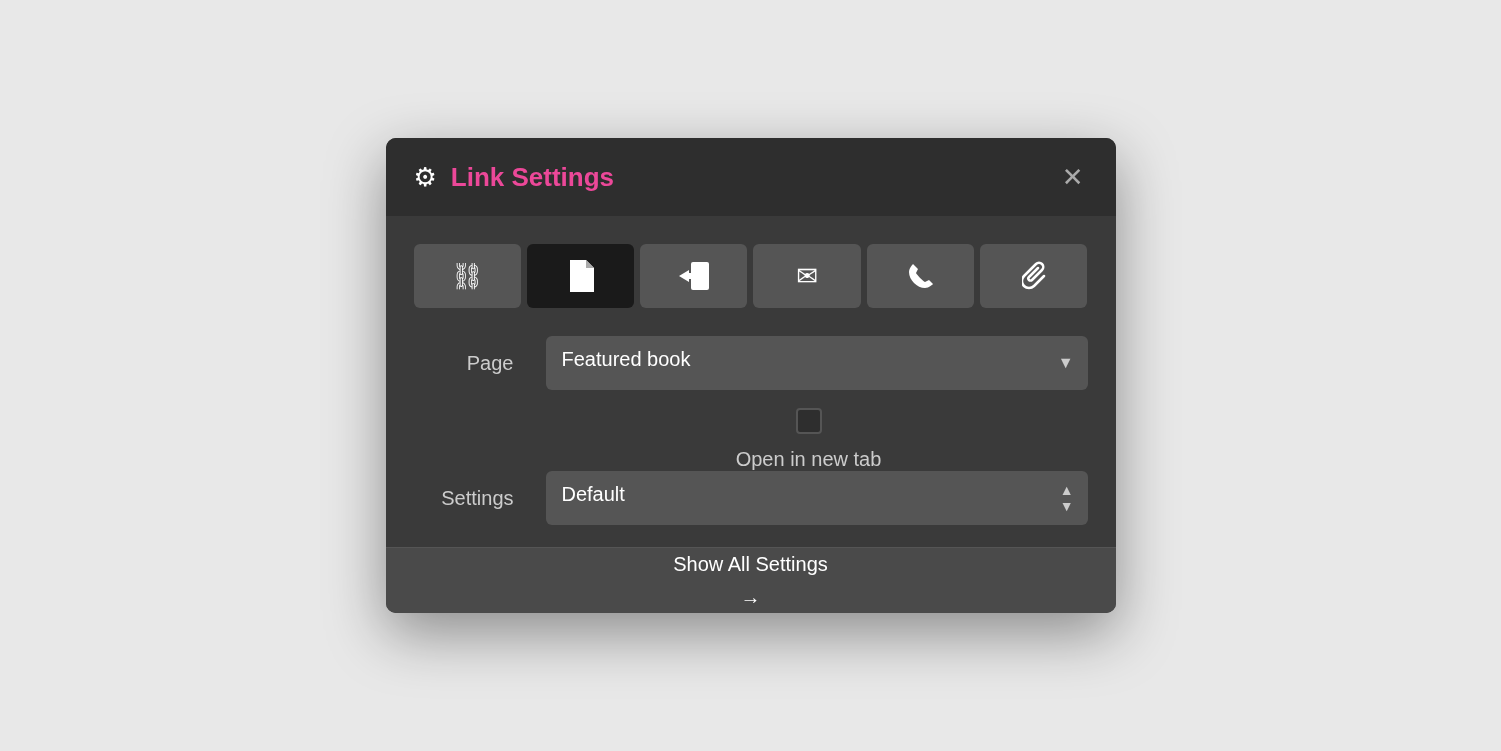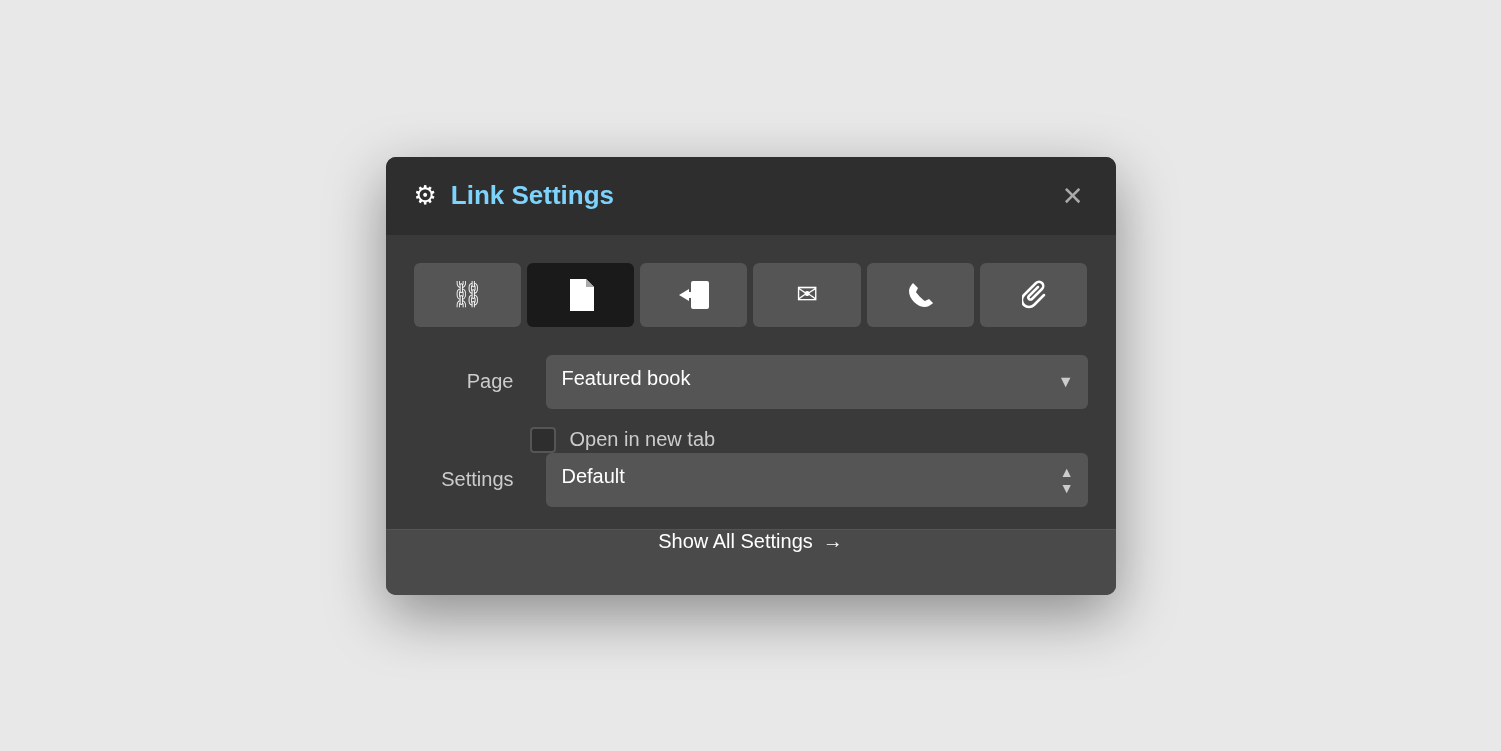--- a/index.html
+++ b/index.html
@@ -31,21 +31,21 @@
       justify-content: space-between;
     }
 
     .dialog-header-left {
       display: flex;
       align-items: center;
       gap: 14px;
     }
 
     .dialog-title {
-      color: #7dd3fc;
+      color: #ec4899;
       font-size: 26px;
       font-weight: 700;
     }
 
     .gear-icon {
       color: #ffffff;
       font-size: 26px;
     }
 
     .close-button {
@@ -155,20 +155,21 @@
       line-height: 1;
     }
 
     
     .checkbox-row {
       display: flex;
       align-items: center;
       gap: 14px;
       margin-bottom: 0;
       margin-left: 116px;
+      flex-direction: column;
     }
 
     .checkbox-input {
       width: 26px;
       height: 26px;
       background: #2e2e2e;
       border: 2px solid #555;
       border-radius: 4px;
       cursor: pointer;
       flex-shrink: 0;
@@ -192,20 +193,21 @@
       background: #4a4a4a;
       border: none;
       border-top: 1px solid #555;
       color: #ffffff;
       font-size: 20px;
       cursor: pointer;
       display: flex;
       justify-content: center;
       gap: 10px;
       transition: background 0.15s;
+      flex-direction: column;
     }
   </style>
 </head>
 <body>
 
 <div class="dialog">
 
   <div class="dialog-header">
     <div class="dialog-header-left">
       <span class="gear-icon">⚙</span>

